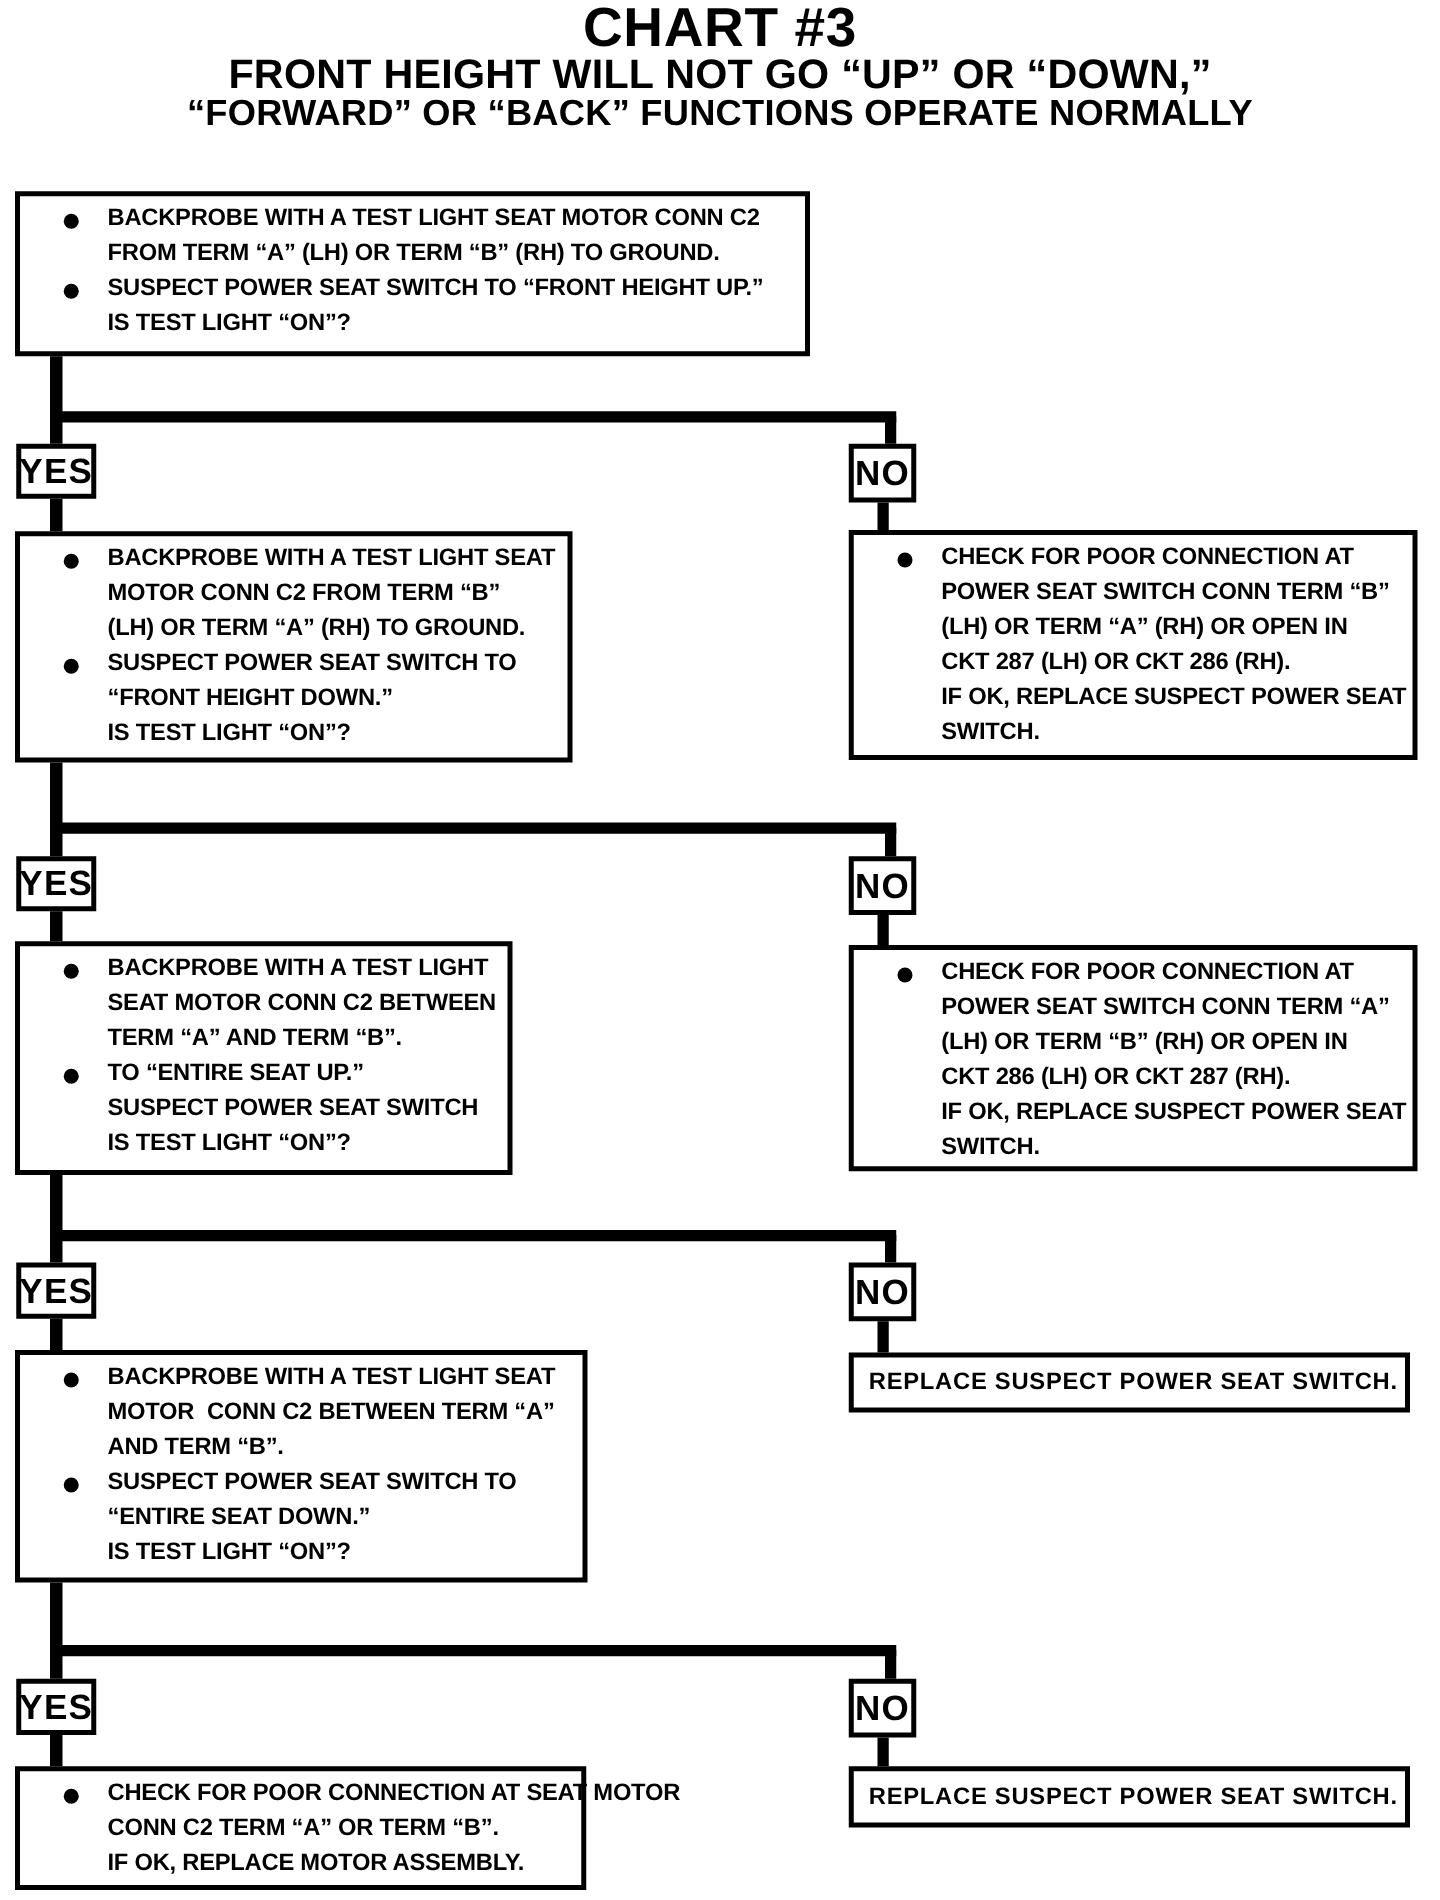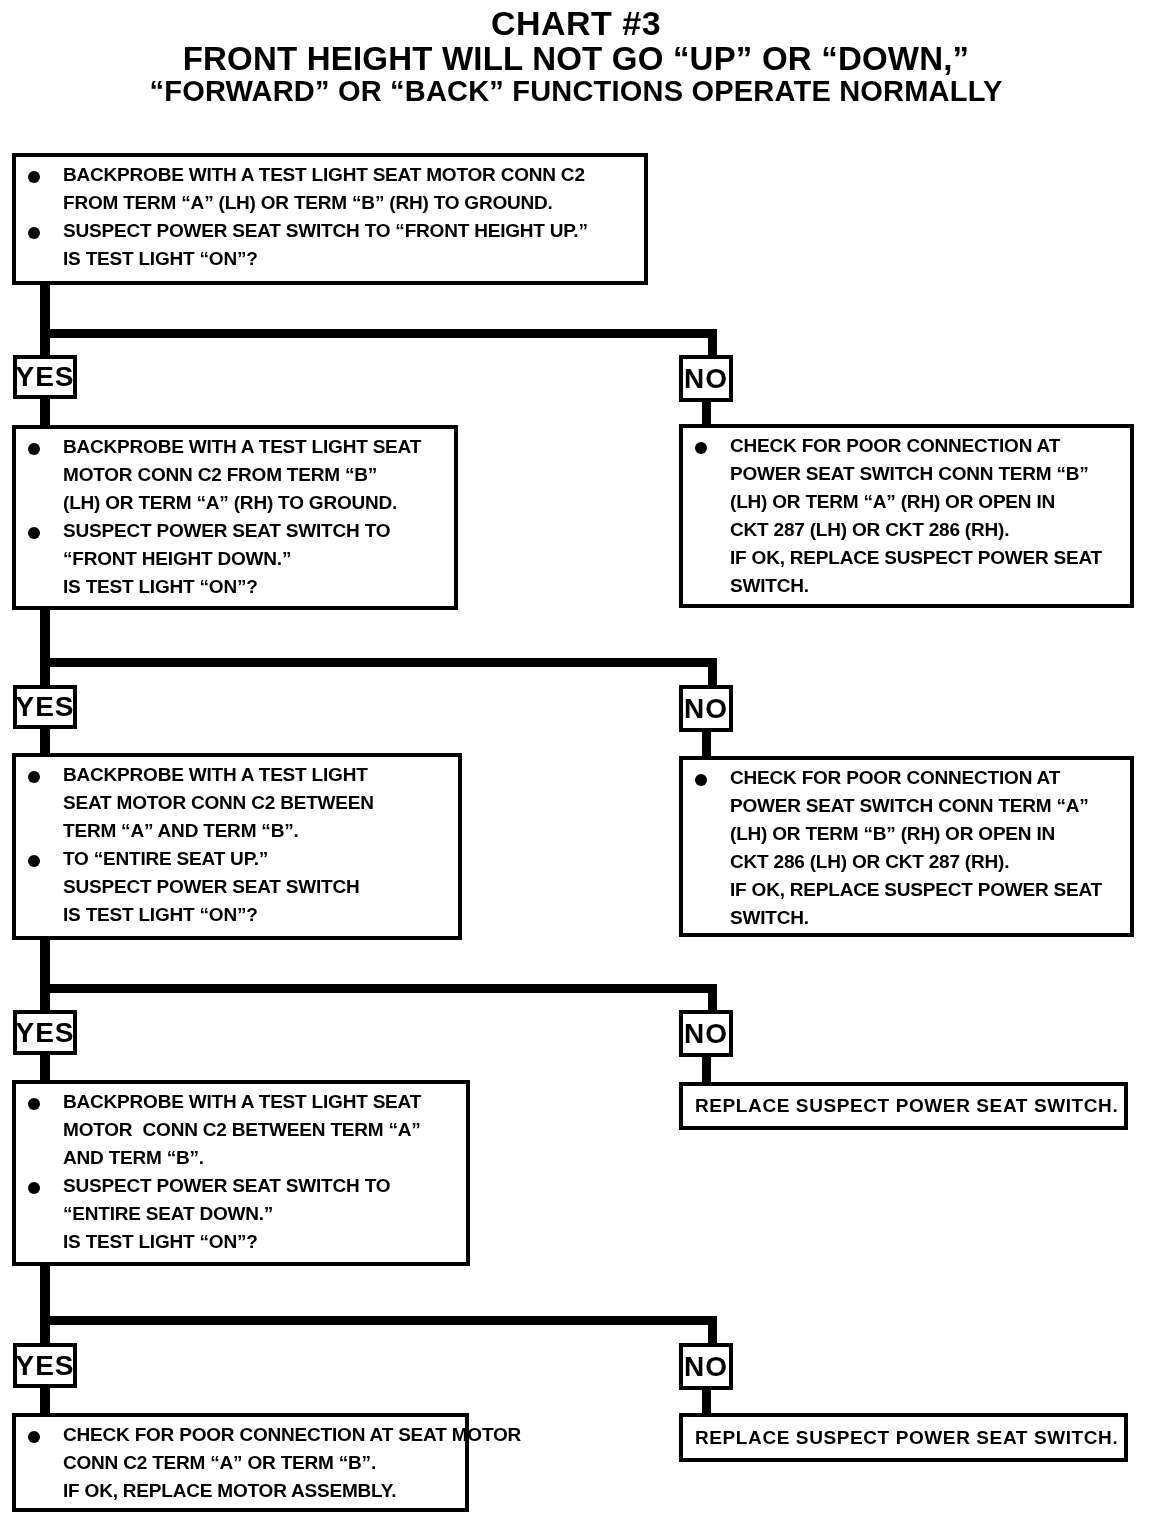--- a/index.html
+++ b/index.html
@@ -2,29 +2,29 @@
 <html><head>
 <meta charset="utf-8">
 <style>
   html,body { margin:0; padding:0; background:#ffffff; }
   .page {
     position:relative; width:1152px; height:1520px; background:#ffffff;
     font-family:"Liberation Sans", sans-serif; font-weight:bold; color:#000;
     overflow:hidden;
   }
   .titlewrap { position:absolute; left:28px; top:0; width:1096px; text-align:center; }
-  .t1 { font-size:34px; line-height:38px; letter-spacing:0.5px; margin-top:4px; }
+  .t1 { font-size:44px; line-height:38px; letter-spacing:0.5px; margin-top:4px; }
   .t2 { font-size:33px; line-height:33px; letter-spacing:0.2px; }
   .t3 { font-size:29px; line-height:33px; letter-spacing:0.2px; }
 
   .ln  { position:absolute; background:#000; }
 
   .qbox {
     position:absolute; border:4px solid #000; background:#fff;
-    box-sizing:border-box; padding-top:4px;
+    box-sizing:border-box; padding-top:4px;padding-left:23px;
   }
   .brow { display:flex; align-items:flex-start; }
   .dot  { flex:none; width:12px; height:12px; border-radius:50%; background:#000;
           margin:10px 23px 0 12px; }
   .btext { flex:1 1 auto; }
   .bl { font-size:19px; line-height:28px; letter-spacing:-0.2px; white-space:pre; }
 
   .plainbox {
     position:absolute; border:4px solid #000; background:#fff;
     box-sizing:border-box; display:flex; align-items:center; padding-left:12px;
@@ -121,21 +121,21 @@
         <div class="bl">CKT 287 (LH) OR CKT 286 (RH).</div>
         <div class="bl">IF OK, REPLACE SUSPECT POWER SEAT</div>
         <div class="bl">SWITCH.</div>
       </div>
     </div>
   </div>
 
   <div class="lbox" style="left:13px;top:685px;width:64px;height:44px">YES</div>
   <div class="lbox" style="left:679px;top:685px;width:54px;height:47px">NO</div>
 
-  <div class="qbox" style="left:12px;top:753px;width:450px;height:187px">
+  <div class="qbox" style="left:12px;top:753px;width:398px;height:187px">
     <div class="brow">
       <span class="dot"></span>
       <div class="btext">
         <div class="bl">BACKPROBE WITH A TEST LIGHT</div>
         <div class="bl">SEAT MOTOR CONN C2 BETWEEN</div>
         <div class="bl">TERM “A” AND TERM “B”.</div>
       </div>
     </div>
     <div class="brow">
       <span class="dot"></span>

